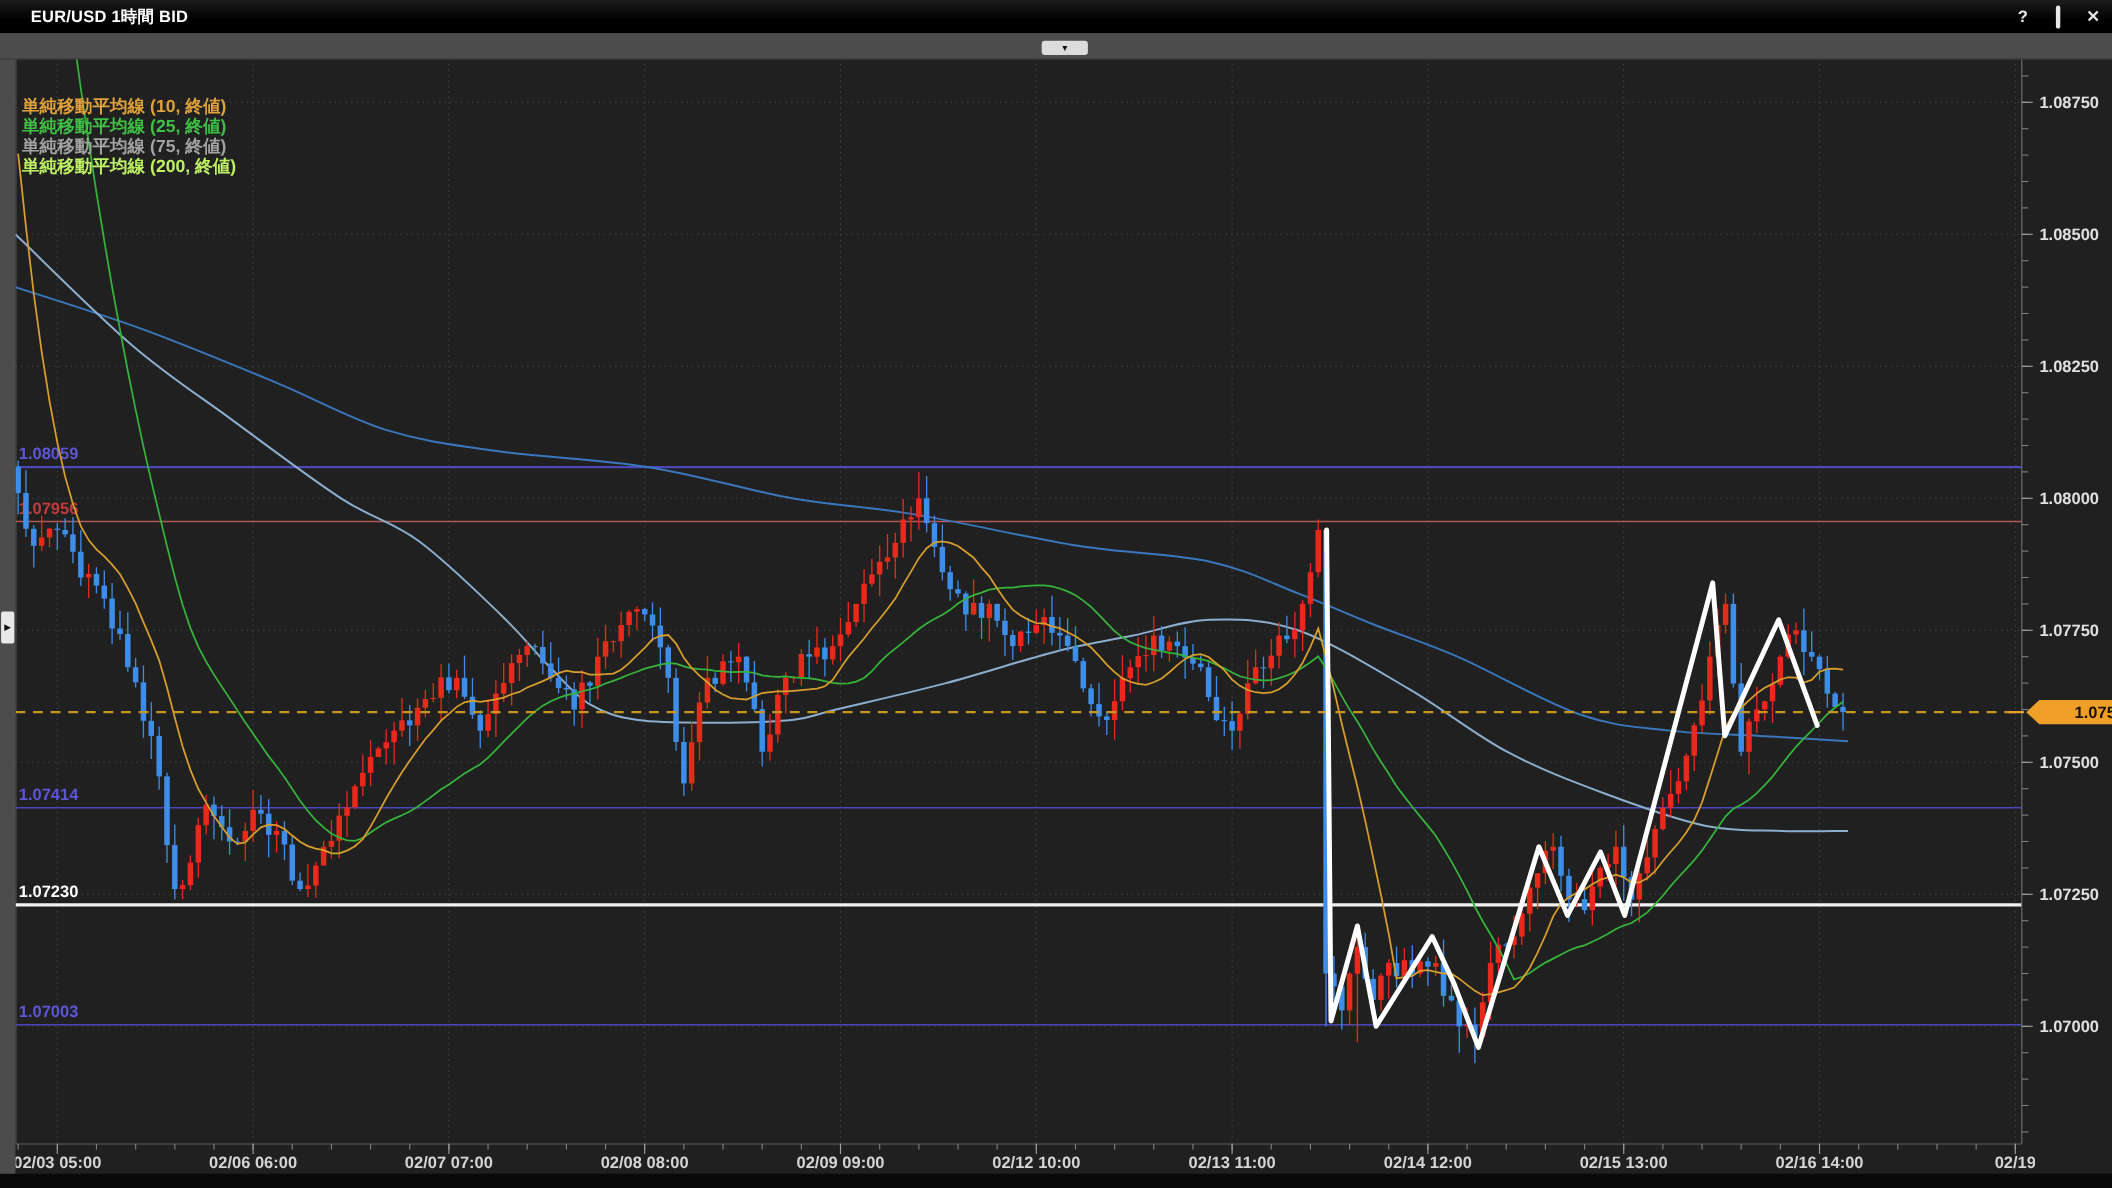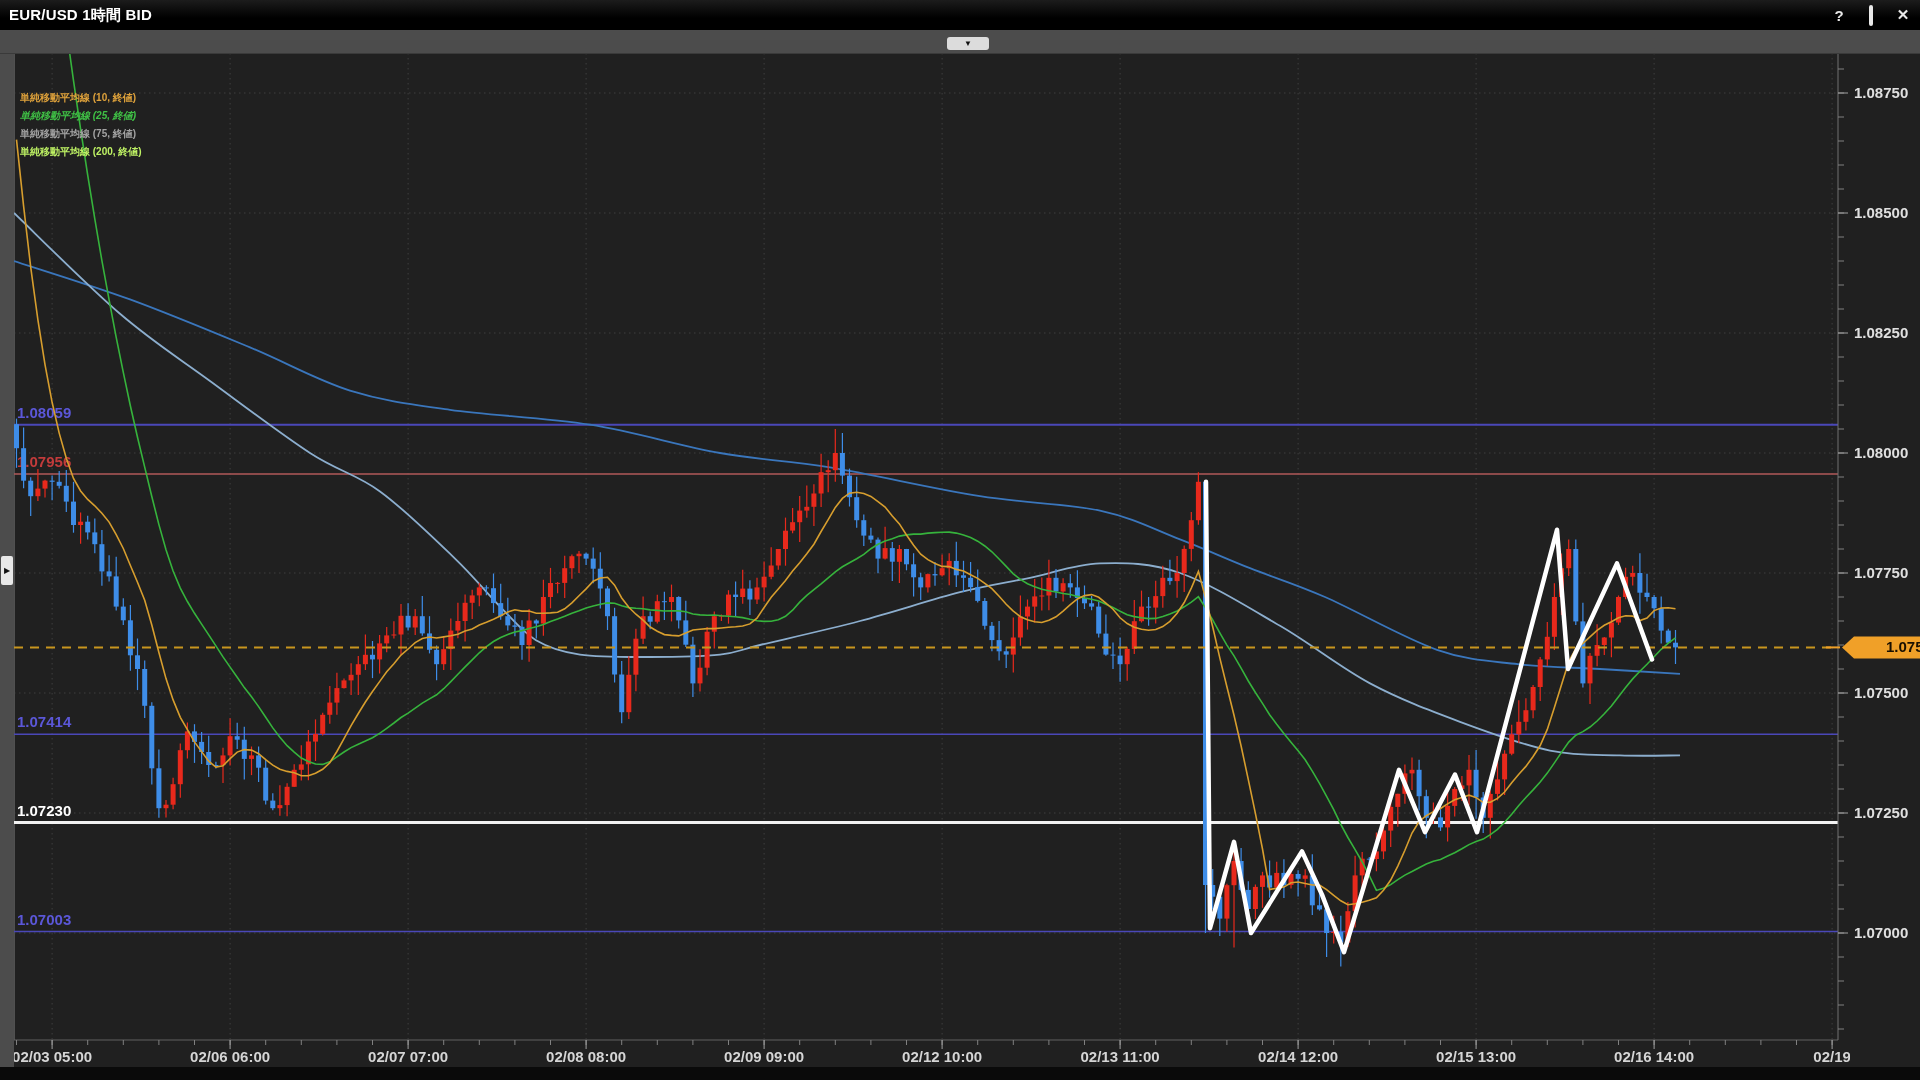--- a/index.html
+++ b/index.html
@@ -1,35 +1,35 @@
 <!DOCTYPE html>
 <html><head>
 <meta charset="utf-8">
 <style>
   html,body{margin:0;padding:0;width:1920px;height:1080px;overflow:hidden;background:#202020;
     font-family:"Liberation Sans",sans-serif;-webkit-font-smoothing:antialiased;}
   #stage{position:relative;width:1920px;height:1080px;}
   
   #titlebar{position:absolute;left:0;top:0;width:1920px;height:30px;z-index:5;
     background:linear-gradient(#1c1c1c,#000 60%);display:flex;align-items:center;}
-  #title{color:#fff;font-size:15px;font-weight:bold;padding-left:9px;letter-spacing:.2px;}
+  #title{color:#fff;font-size:15px;font-weight:bold;padding-left:28px;letter-spacing:.2px;}
   #winbtns{position:absolute;right:8px;top:0;height:30px;display:flex;align-items:center;gap:14px;}
   .winbtn{color:#e8e8e8;font-size:15px;font-weight:bold;width:18px;text-align:center;cursor:default;}
   .maxbox{width:13px;height:9px;border:2px solid #e8e8e8;border-radius:2px;}
   #toolbar{position:absolute;left:0;top:30px;width:1920px;height:23px;background:#4c4c4c;z-index:4;
     border-bottom:1px solid #3a3a3a;}
   #collapse-btn{position:absolute;left:947px;top:7px;width:42px;height:13px;background:#dcdcdc;
     border-radius:3px;color:#111;font-size:8px;line-height:13px;text-align:center;}
   #leftstrip{position:absolute;left:0;top:54px;width:14px;height:1026px;background:#4c4c4c;z-index:4;}
   #expand-btn{position:absolute;left:1px;top:502px;width:12px;height:29px;background:#e8e8e8;
     border-radius:2px;color:#111;font-size:8px;line-height:29px;text-align:center;}
   #bottomstrip{position:absolute;left:0;top:1067px;width:1920px;height:13px;background:#0a0a0a;z-index:4;}
   
   #legend{position:absolute;left:20px;top:89px;z-index:3;}
-  .lg-item{height:18px;line-height:18px;font-size:10px;font-weight:bold;white-space:nowrap;}
+  .lg-item{height:18px;line-height:18px;font-size:16px;font-weight:bold;white-space:nowrap;}
   
   #chart-svg{position:absolute;left:0;top:0;z-index:1;}
   text{font-family:"Liberation Sans",sans-serif;}
 </style>
 </head>
 <body>
 
 <div id="stage">
 
   <svg id="chart-svg" width="1920" height="1080">
@@ -716,19 +716,19 @@
   </div>
 
   <div id="leftstrip">
     <div id="expand-btn">
       <span>▶</span>
     </div>
   </div>
 
   <div id="legend">
     <div class="lg-item" style="color: rgb(223, 162, 59);">単純移動平均線 (10, 終値)</div>
-    <div class="lg-item" style="color: rgb(63, 192, 69); font-style: italic;">単純移動平均線 (25, 終値)</div>
+    <div class="lg-item" style="color: rgb(63, 192, 69);">単純移動平均線 (25, 終値)</div>
     <div class="lg-item" style="color: #a3a3a3;">単純移動平均線 (75, 終値)</div>
     <div class="lg-item" style="color: #bef264;">単純移動平均線 (200, 終値)</div>
   </div>
 
   <div id="bottomstrip"></div>
 </div>
 
 </body></html>

